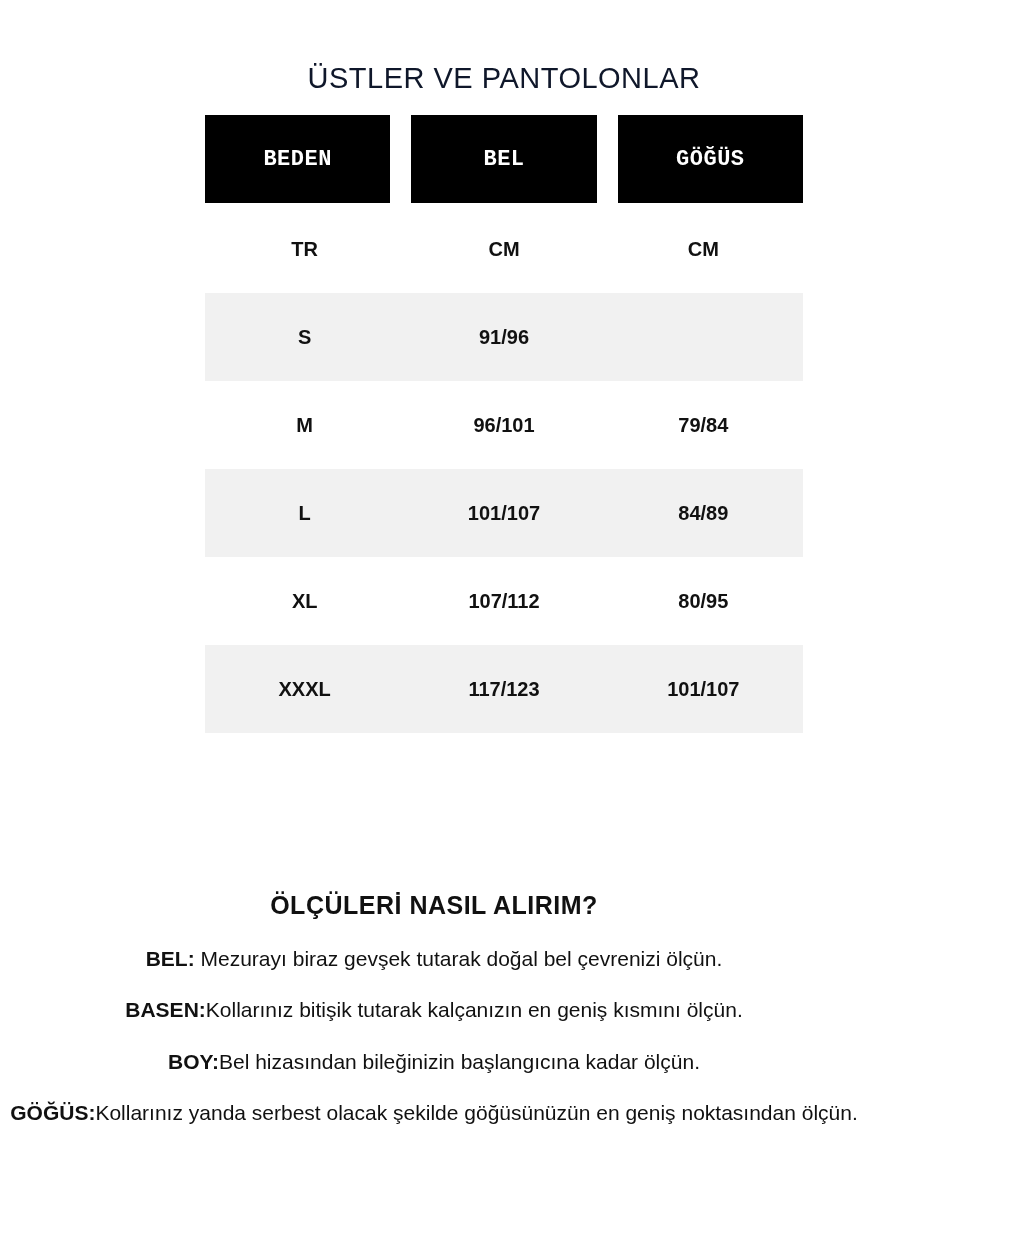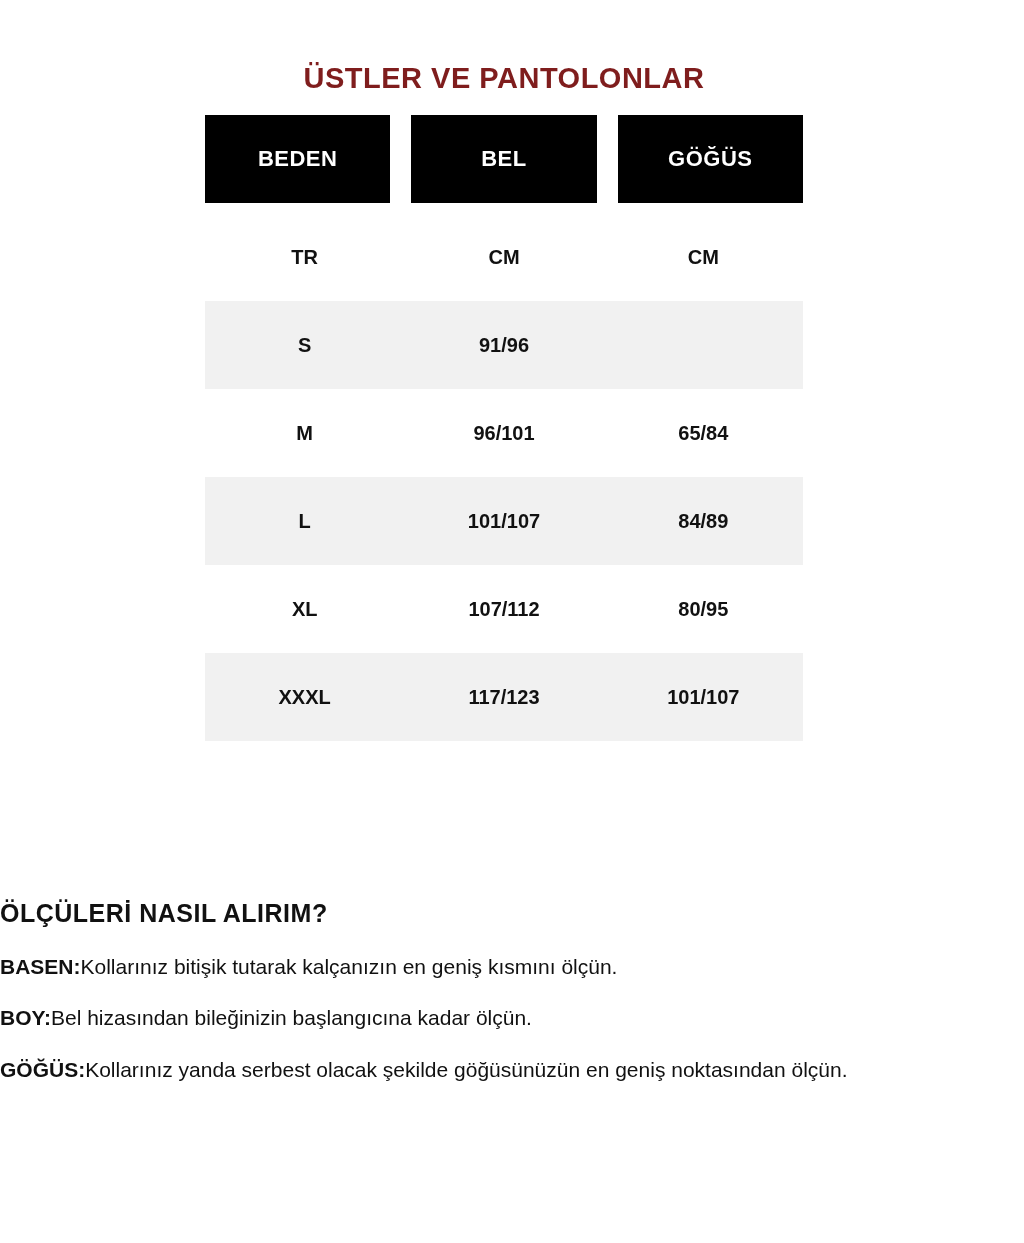--- a/index.html
+++ b/index.html
@@ -12,36 +12,37 @@
     color: #111111;
     overflow: hidden;
   }
   .page { width: 1024px; }
 
   .title {
     width: 598px;
     margin: 62px 0 20px 205px;
     text-align: center;
     font-size: 29px;
-    font-weight: 700;
+    font-weight: 400;
     letter-spacing: 0.5px;
-    color: #7f1d1d;
+    color: #0f172a;
     line-height: 1.15;
   }
 
   .size-table {
     width: 598px;
     margin-left: 205px;
   }
   .thead {
     display: grid;
     grid-template-columns: 1fr 1fr 1fr;
     gap: 21px;
     background: #ffffff;
-    margin-bottom: 10px;
+    margin-bottom: 2px;
+    font-family: Liberation Mono, monospace;
   }
   .th {
     background: var(--header-bg, #000000);
     color: var(--header-text, #ffffff);
     height: 88px;
     display: flex;
     align-items: center;
     justify-content: center;
     font-size: 22px;
     font-weight: 700;
@@ -61,20 +62,21 @@
     align-items: center;
     justify-content: center;
     font-size: 20px;
     font-weight: 700;
     color: #111111;
   }
 
   .guide {
     width: 868px;
     margin-top: 158px;
+    text-align: center;
   }
   .guide-heading {
     font-size: 25px;
     font-weight: 700;
     margin: 0 0 27px 0;
     letter-spacing: 0.5px;
     color: #111111;
   }
   .guide-line {
     font-size: 21px;
@@ -106,21 +108,21 @@
     </div>
 
     <div class="tr">
       <div class="td">S</div>
       <div class="td">91/96</div>
     </div>
 
     <div class="tr">
       <div class="td">M</div>
       <div class="td">96/101</div>
-      <div class="td">65/84</div>
+      <div class="td">79/84</div>
     </div>
 
     <div class="tr">
       <div class="td">L</div>
       <div class="td">101/107</div>
       <div class="td">84/89</div>
     </div>
 
     <div class="tr">
       <div class="td">XL</div>
@@ -132,20 +134,21 @@
     <div class="tr">
       <div class="td">XXXL</div>
       <div class="td">117/123</div>
       <div class="td">101/107</div>
     </div>
   </div>
 
   <div class="guide">
     <h2 class="guide-heading">ÖLÇÜLERİ NASIL ALIRIM?</h2>
 
+    <p class="guide-line"><b>BEL:</b><span> Mezurayı biraz gevşek tutarak doğal bel çevrenizi ölçün.</span></p>
 
     <p class="guide-line"><b>BASEN:</b><span>Kollarınız bitişik tutarak kalçanızın en geniş kısmını ölçün.</span></p>
 
     <p class="guide-line"><b>BOY:</b><span>Bel hizasından bileğinizin başlangıcına kadar ölçün.</span></p>
 
     <p class="guide-line"><b>GÖĞÜS:</b><span>Kollarınız yanda serbest olacak şekilde göğüsünüzün en geniş noktasından ölçün.</span></p>
   </div>
 
 </div>
 

